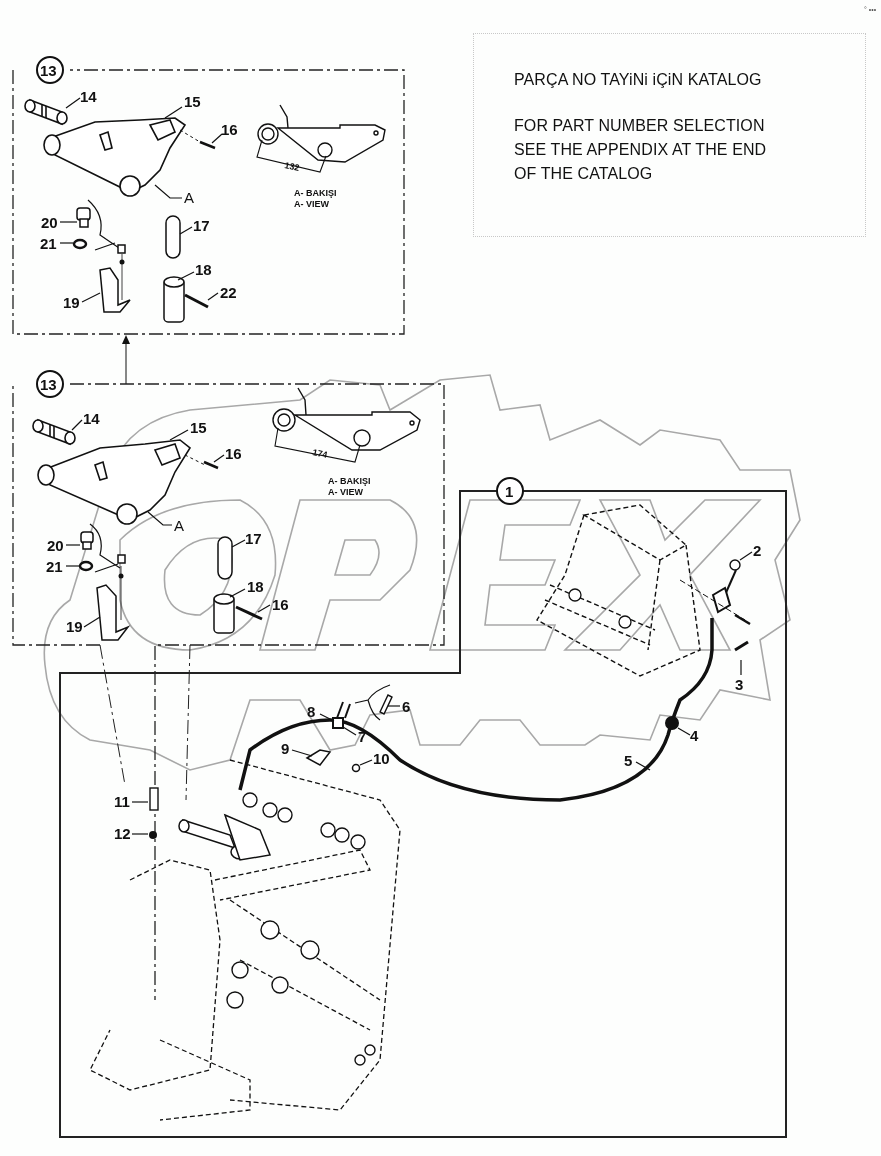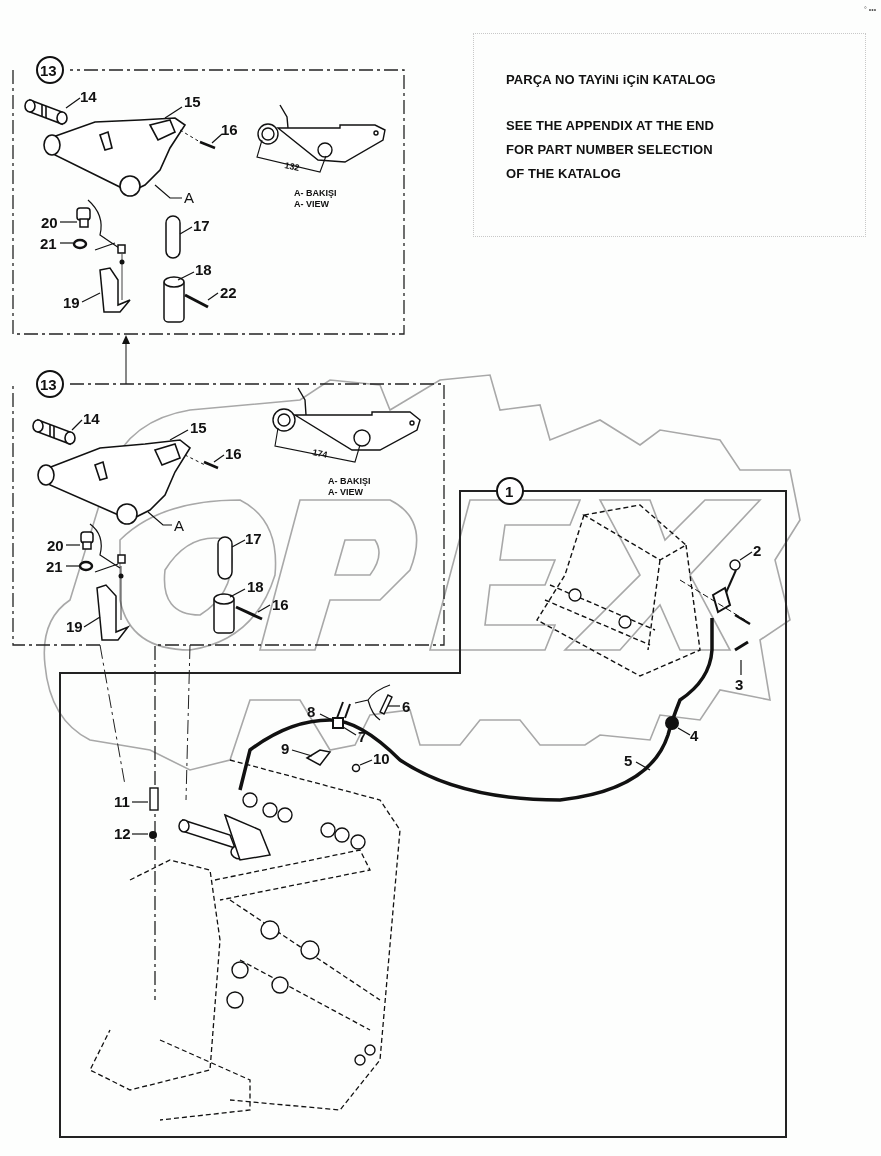--- a/index.html
+++ b/index.html
@@ -1,38 +1,38 @@
 <!DOCTYPE html>
 <html><head>
 <meta charset="utf-8">
 <style>
   html,body{margin:0;padding:0;background:#fdfefd;}
   body{width:881px;height:1156px;position:relative;overflow:hidden;font-family:"Liberation Sans",sans-serif;}
   #canvas{position:absolute;left:0;top:0;width:881px;height:1156px;}
   .note{position:absolute;left:473px;top:33px;width:393px;height:204px;border:1px dotted #c8c8c8;box-sizing:border-box;}
-  .note-lines{position:absolute;left:32px;top:34px;font-weight:bold;font-size:13px;line-height:24px;color:#111;letter-spacing:0.1px;}
+  .note-lines{position:absolute;left:40px;top:34px;font-weight:normal;font-size:16px;line-height:24px;color:#111;letter-spacing:0.1px;}
   .note-lines div{white-space:nowrap;}
   .note-gap{height:22px;}
   .corner-mark{position:absolute;left:864px;top:6px;font-size:7px;color:#555;}
   svg text{font-family:"Liberation Sans",sans-serif;font-weight:bold;fill:#111;}
   .lbl{font-size:15px;}
   .small{font-size:9px;}
 </style>
 </head>
 <body>
 
 <div class="corner-mark">° •••</div>
 
 <div class="note">
   <div class="note-lines">
     <div>PARÇA NO TAYiNi iÇiN KATALOG</div>
     <div class="note-gap"></div>
+    <div>FOR PART NUMBER SELECTION</div>
     <div>SEE THE APPENDIX AT THE END</div>
-    <div>FOR PART NUMBER SELECTION</div>
-    <div>OF THE KATALOG</div>
+    <div>OF THE CATALOG</div>
   </div>
 </div>
 
 <svg id="canvas" width="881" height="1156" viewBox="0 0 881 1156" xmlns="http://www.w3.org/2000/svg">
 
   <g fill="none" stroke="#a8a8a8" stroke-width="1.6">
     <path d="M45,665 Q40,620 70,600 L110,470 Q130,420 190,410 L300,400 L330,380 L380,385 L390,410 L440,380 L490,375 L500,410 L540,405 L550,440 L600,420 L640,445 L660,430 L720,440 L740,470 L790,470 L800,520 L775,560 L790,620 L760,640 L770,700 L720,690 L700,720 L660,715 L650,740 L600,735 L585,745 L540,745 L520,720 L480,720 L460,745 L420,745 L410,710 L370,715 L355,745 L330,750 L300,700 L250,700 L230,760 L190,770 L150,750 L90,740 Q50,720 45,665 Z"></path>
     <path d="M120,540 Q160,500 240,500 Q280,520 275,575 Q255,640 190,650 Q130,650 120,600 Z M165,570 Q190,530 230,540 Q240,590 200,615 Q160,615 165,570 Z"></path>
     <path d="M300,500 L390,500 Q430,520 410,570 L380,600 L330,600 L315,650 L260,650 Z M345,540 L335,575 L370,575 Q385,555 375,540 Z"></path>
     <path d="M470,500 L580,500 L570,525 L505,525 L500,560 L555,560 L545,585 L490,585 L485,625 L555,625 L545,650 L430,650 Z"></path>

